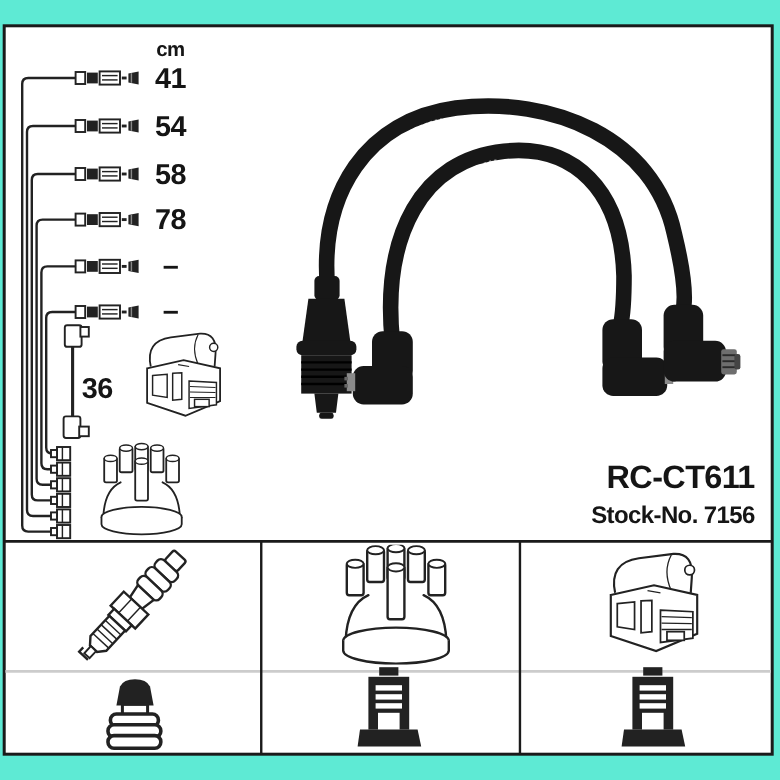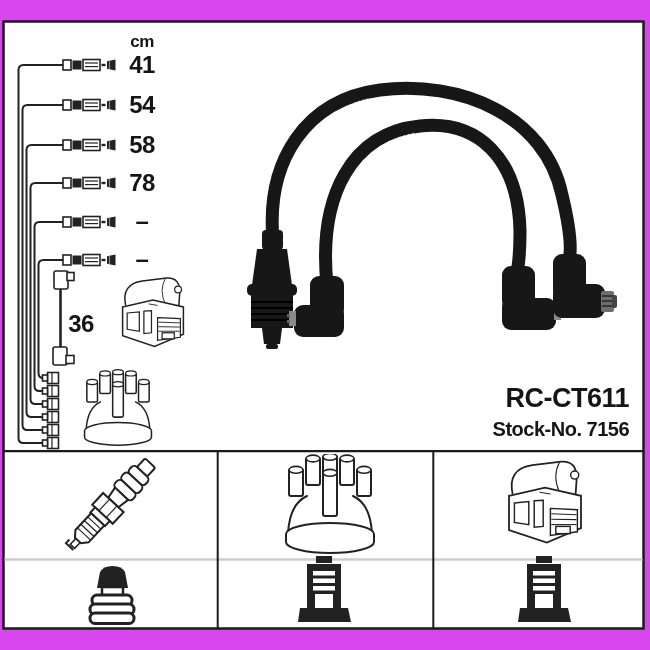--- a/index.html
+++ b/index.html
@@ -1,17 +1,17 @@
 <!DOCTYPE html>
 <html style="--frame: #1a1a1a; --ink: #222222; --divider-light: #cccccc; --cable-black: #171717; --metal-gray: #8a8a8a;"><head>
 <meta charset="utf-8">
 <style>
   html,body{margin:0;padding:0;background:#fff;}
   .canvas{
-    position:relative;width:650px;height:650px;background:#d946ef;overflow:hidden;
+    position:relative;width:650px;height:650px;background:#5eead4;overflow:hidden;
     font-family:"Liberation Sans",sans-serif;
   }
   svg text{
     font-family:"Liberation Sans",sans-serif;
     font-weight:700;
     fill:#151515;
     letter-spacing:-0.5px;
   }
   .outline{fill:#ffffff;stroke:var(--ink);stroke-width:2;}
   .outline-thin{fill:#ffffff;stroke:var(--ink);stroke-width:1.6;}

